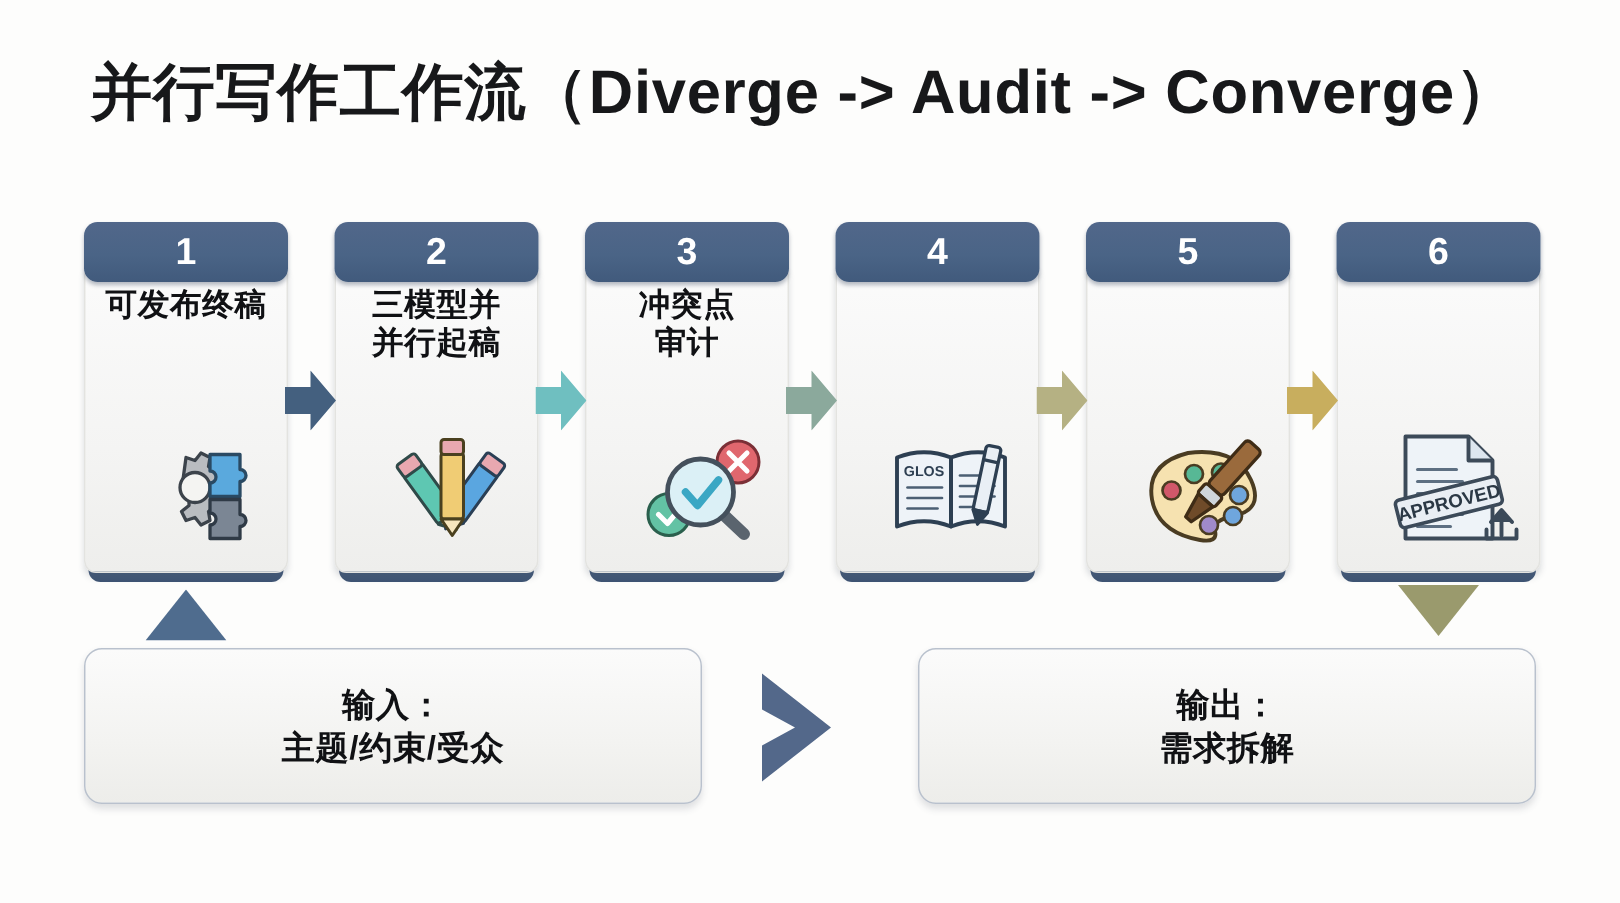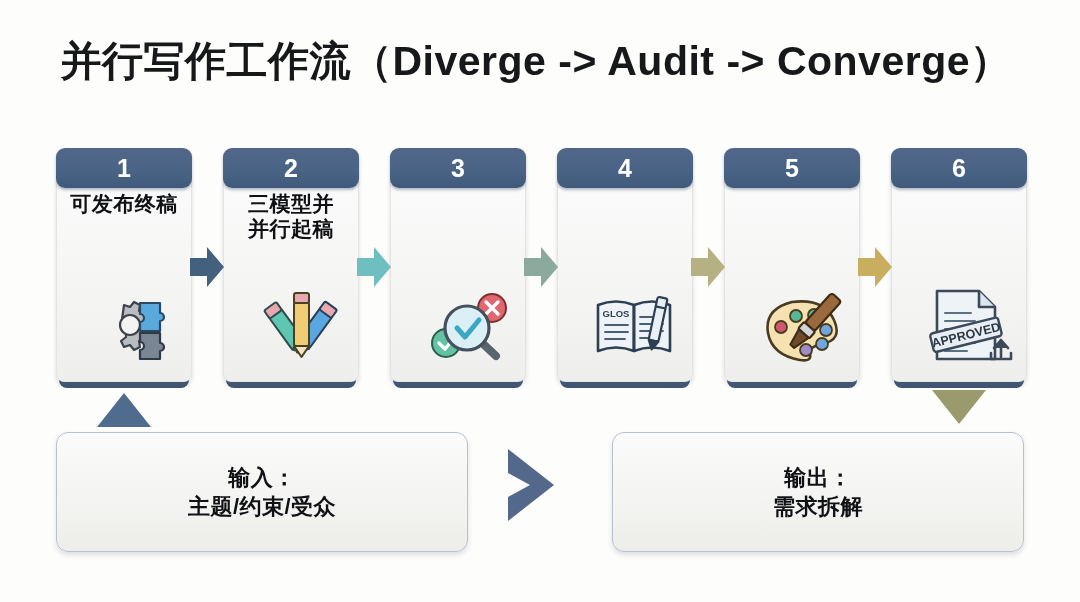--- a/index.html
+++ b/index.html
@@ -127,21 +127,21 @@
     width: 54px;
     height: 34px;
     z-index: 5;
   }
   .v-arrow svg { display: block; }
 
   
   .io-box {
     position: absolute;
     top: 432px;
-    height: 120px;
+    height: 104px;
     border-radius: 12px;
     background: linear-gradient(180deg, #fbfbfb 0%, #f3f3f1 60%, #ededea 100%);
     border: 1.5px solid #b9c1cd;
     box-shadow: 0 3px 5px rgba(60,70,90,0.16);
     box-sizing: border-box;
     display: flex;
     align-items: center;
     justify-content: center;
     text-align: center;
     font-size: 22px;
@@ -210,20 +210,21 @@
         <rect x="35" y="5" width="15" height="10" rx="2" fill="#e8a8b0" stroke="#4a401f" stroke-width="2"></rect>
         <path d="M35 58 h15 l-7.5 11z" fill="#f6e6bf" stroke="#4a401f" stroke-width="2" stroke-linejoin="round"></path>
       </svg>
     </div>
   </div>
 
   <div class="step-card" style="left:390px">
     <div class="step-body"></div>
     <div class="step-footer"></div>
     <div class="step-header">3</div>
+    <div class="step-label">冲突点<br>审计</div>
     <div class="step-icon">
       <svg width="88" height="74" viewBox="0 0 88 74">
         <circle cx="68" cy="20" r="14" fill="#e0676e" stroke="#7b2f36" stroke-width="2"></circle>
         <path d="M62 14 l12 12 M74 14 l-12 12" stroke="#ffffff" stroke-width="3.4" stroke-linecap="round"></path>
         <circle cx="22" cy="55" r="14" fill="#63c2a4" stroke="#2a5f4d" stroke-width="2"></circle>
         <path d="M15 55 l6 6 10-12" fill="none" stroke="#ffffff" stroke-width="3.4" stroke-linecap="round" stroke-linejoin="round"></path>
         <line x1="55" y1="52" x2="72" y2="68" stroke="#5a646e" stroke-width="8" stroke-linecap="round"></line>
         <circle cx="43" cy="40" r="22" fill="#dbf0f6" stroke="#44505c" stroke-width="3.2"></circle>
         <path d="M33 40 l8 9 14-17" fill="none" stroke="#3aa7c4" stroke-width="5" stroke-linecap="round" stroke-linejoin="round"></path>
       </svg>

